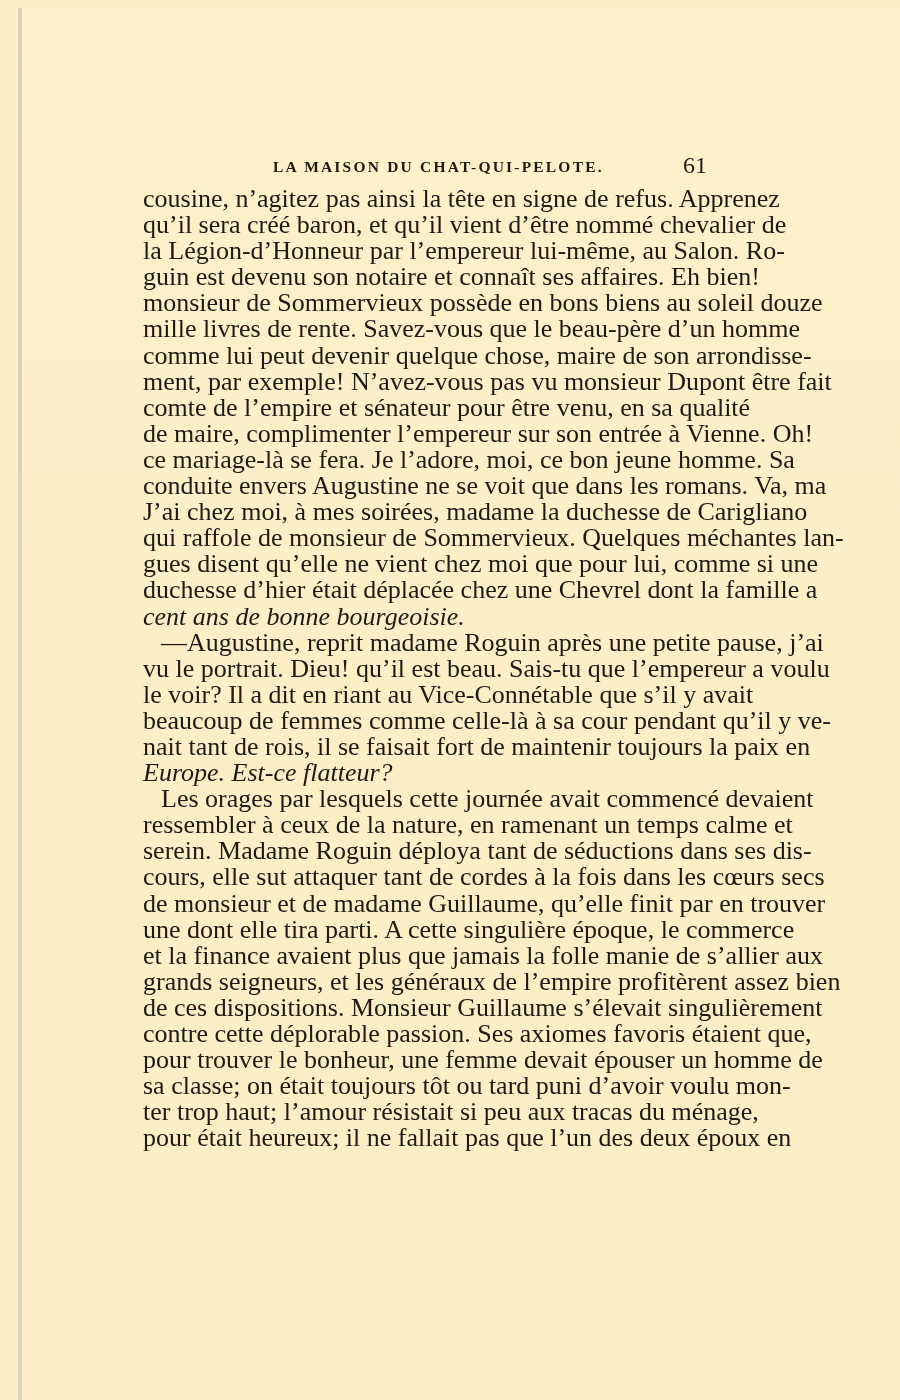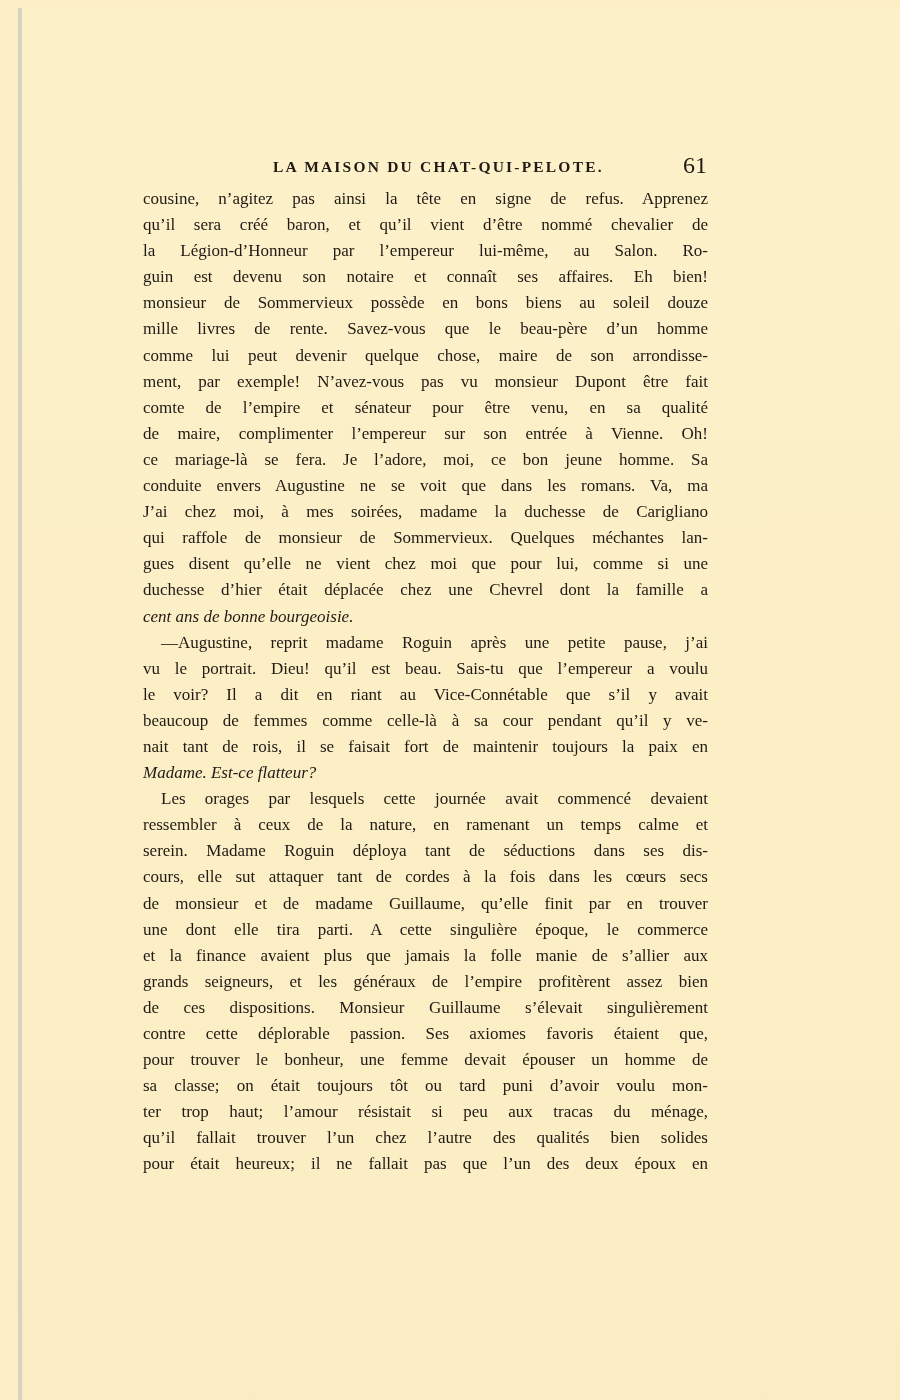--- a/index.html
+++ b/index.html
@@ -29,21 +29,21 @@
       color: #1f1a14;
     }
     .page-number {
       position: absolute; right: 0; top: -2px;
       font-family: "Liberation Serif", serif;
       font-size: 24px; color: #1f1a14;
     }
     .body-text {
       position: absolute; left: 125px; top: 178px; width: 565px;
       font-family: "Liberation Serif", serif;
-      font-size: 17px; line-height: 26.1px;
+      font-size: 26px; line-height: 26.1px;
     }
     .line {
       display: block; white-space: nowrap; height: 26.1px;
       text-align: justify; text-align-last: justify;
     }
     .line.last { text-align-last: left; font-style: italic; }
     .line.indent { padding-left: 18px; }
   </style>
 </head>
 <body>
@@ -72,30 +72,29 @@
     <span class="line">J’ai chez moi, à mes soirées, madame la duchesse de Carigliano</span>
     <span class="line">qui raffole de monsieur de Sommervieux. Quelques méchantes lan-</span>
     <span class="line">gues disent qu’elle ne vient chez moi que pour lui, comme si une</span>
     <span class="line">duchesse d’hier était déplacée chez une Chevrel dont la famille a</span>
     <span class="line last">cent ans de bonne bourgeoisie.</span>
     <span class="line indent">—Augustine, reprit madame Roguin après une petite pause, j’ai</span>
     <span class="line">vu le portrait. Dieu! qu’il est beau. Sais-tu que l’empereur a voulu</span>
     <span class="line">le voir? Il a dit en riant au Vice-Connétable que s’il y avait</span>
     <span class="line">beaucoup de femmes comme celle-là à sa cour pendant qu’il y ve-</span>
     <span class="line">nait tant de rois, il se faisait fort de maintenir toujours la paix en</span>
-    <span class="line last">Madame. Est-ce flatteur?</span>
+    <span class="line last">Europe. Est-ce flatteur?</span>
     <span class="line indent">Les orages par lesquels cette journée avait commencé devaient</span>
     <span class="line">ressembler à ceux de la nature, en ramenant un temps calme et</span>
     <span class="line">serein. Madame Roguin déploya tant de séductions dans ses dis-</span>
     <span class="line">cours, elle sut attaquer tant de cordes à la fois dans les cœurs secs</span>
     <span class="line">de monsieur et de madame Guillaume, qu’elle finit par en trouver</span>
     <span class="line">une dont elle tira parti. A cette singulière époque, le commerce</span>
     <span class="line">et la finance avaient plus que jamais la folle manie de s’allier aux</span>
     <span class="line">grands seigneurs, et les généraux de l’empire profitèrent assez bien</span>
     <span class="line">de ces dispositions. Monsieur Guillaume s’élevait singulièrement</span>
     <span class="line">contre cette déplorable passion. Ses axiomes favoris étaient que,</span>
     <span class="line">pour trouver le bonheur, une femme devait épouser un homme de</span>
     <span class="line">sa classe; on était toujours tôt ou tard puni d’avoir voulu mon-</span>
     <span class="line">ter trop haut; l’amour résistait si peu aux tracas du ménage,</span>
-    <span class="line">qu’il fallait trouver l’un chez l’autre des qualités bien solides</span>
     <span class="line">pour était heureux; il ne fallait pas que l’un des deux époux en</span>
   </div>
 </div>
 
 </body></html>

